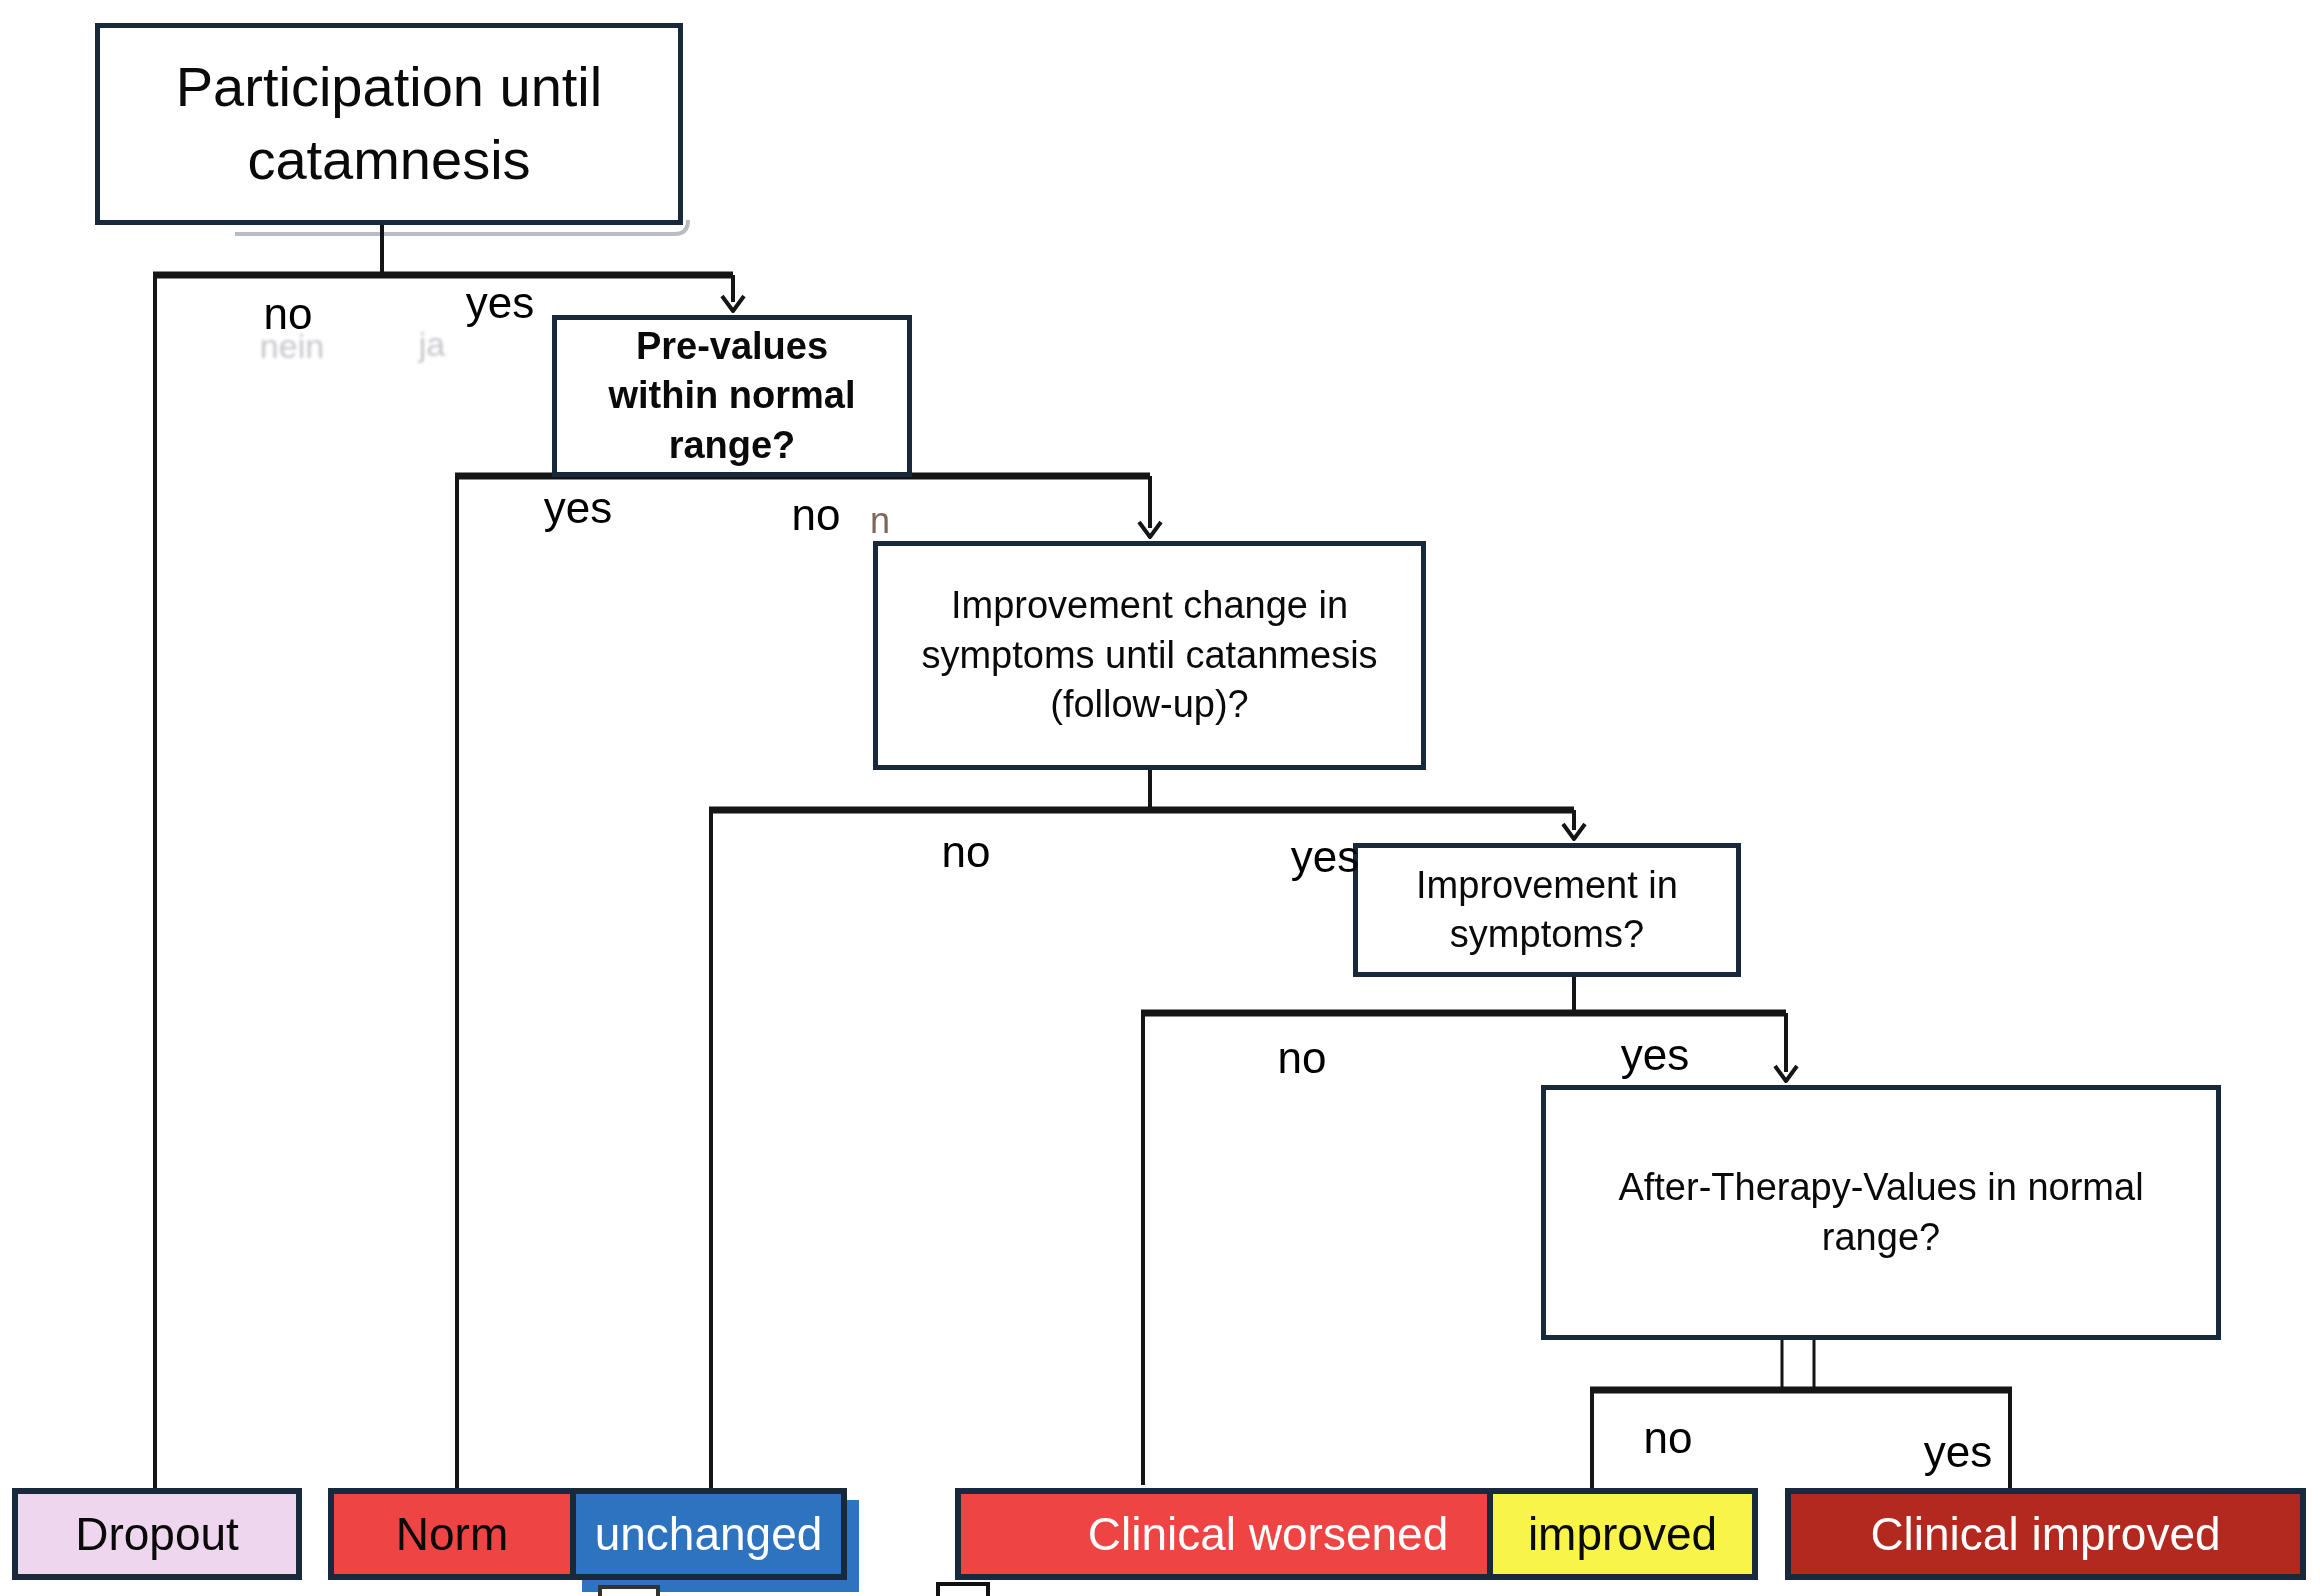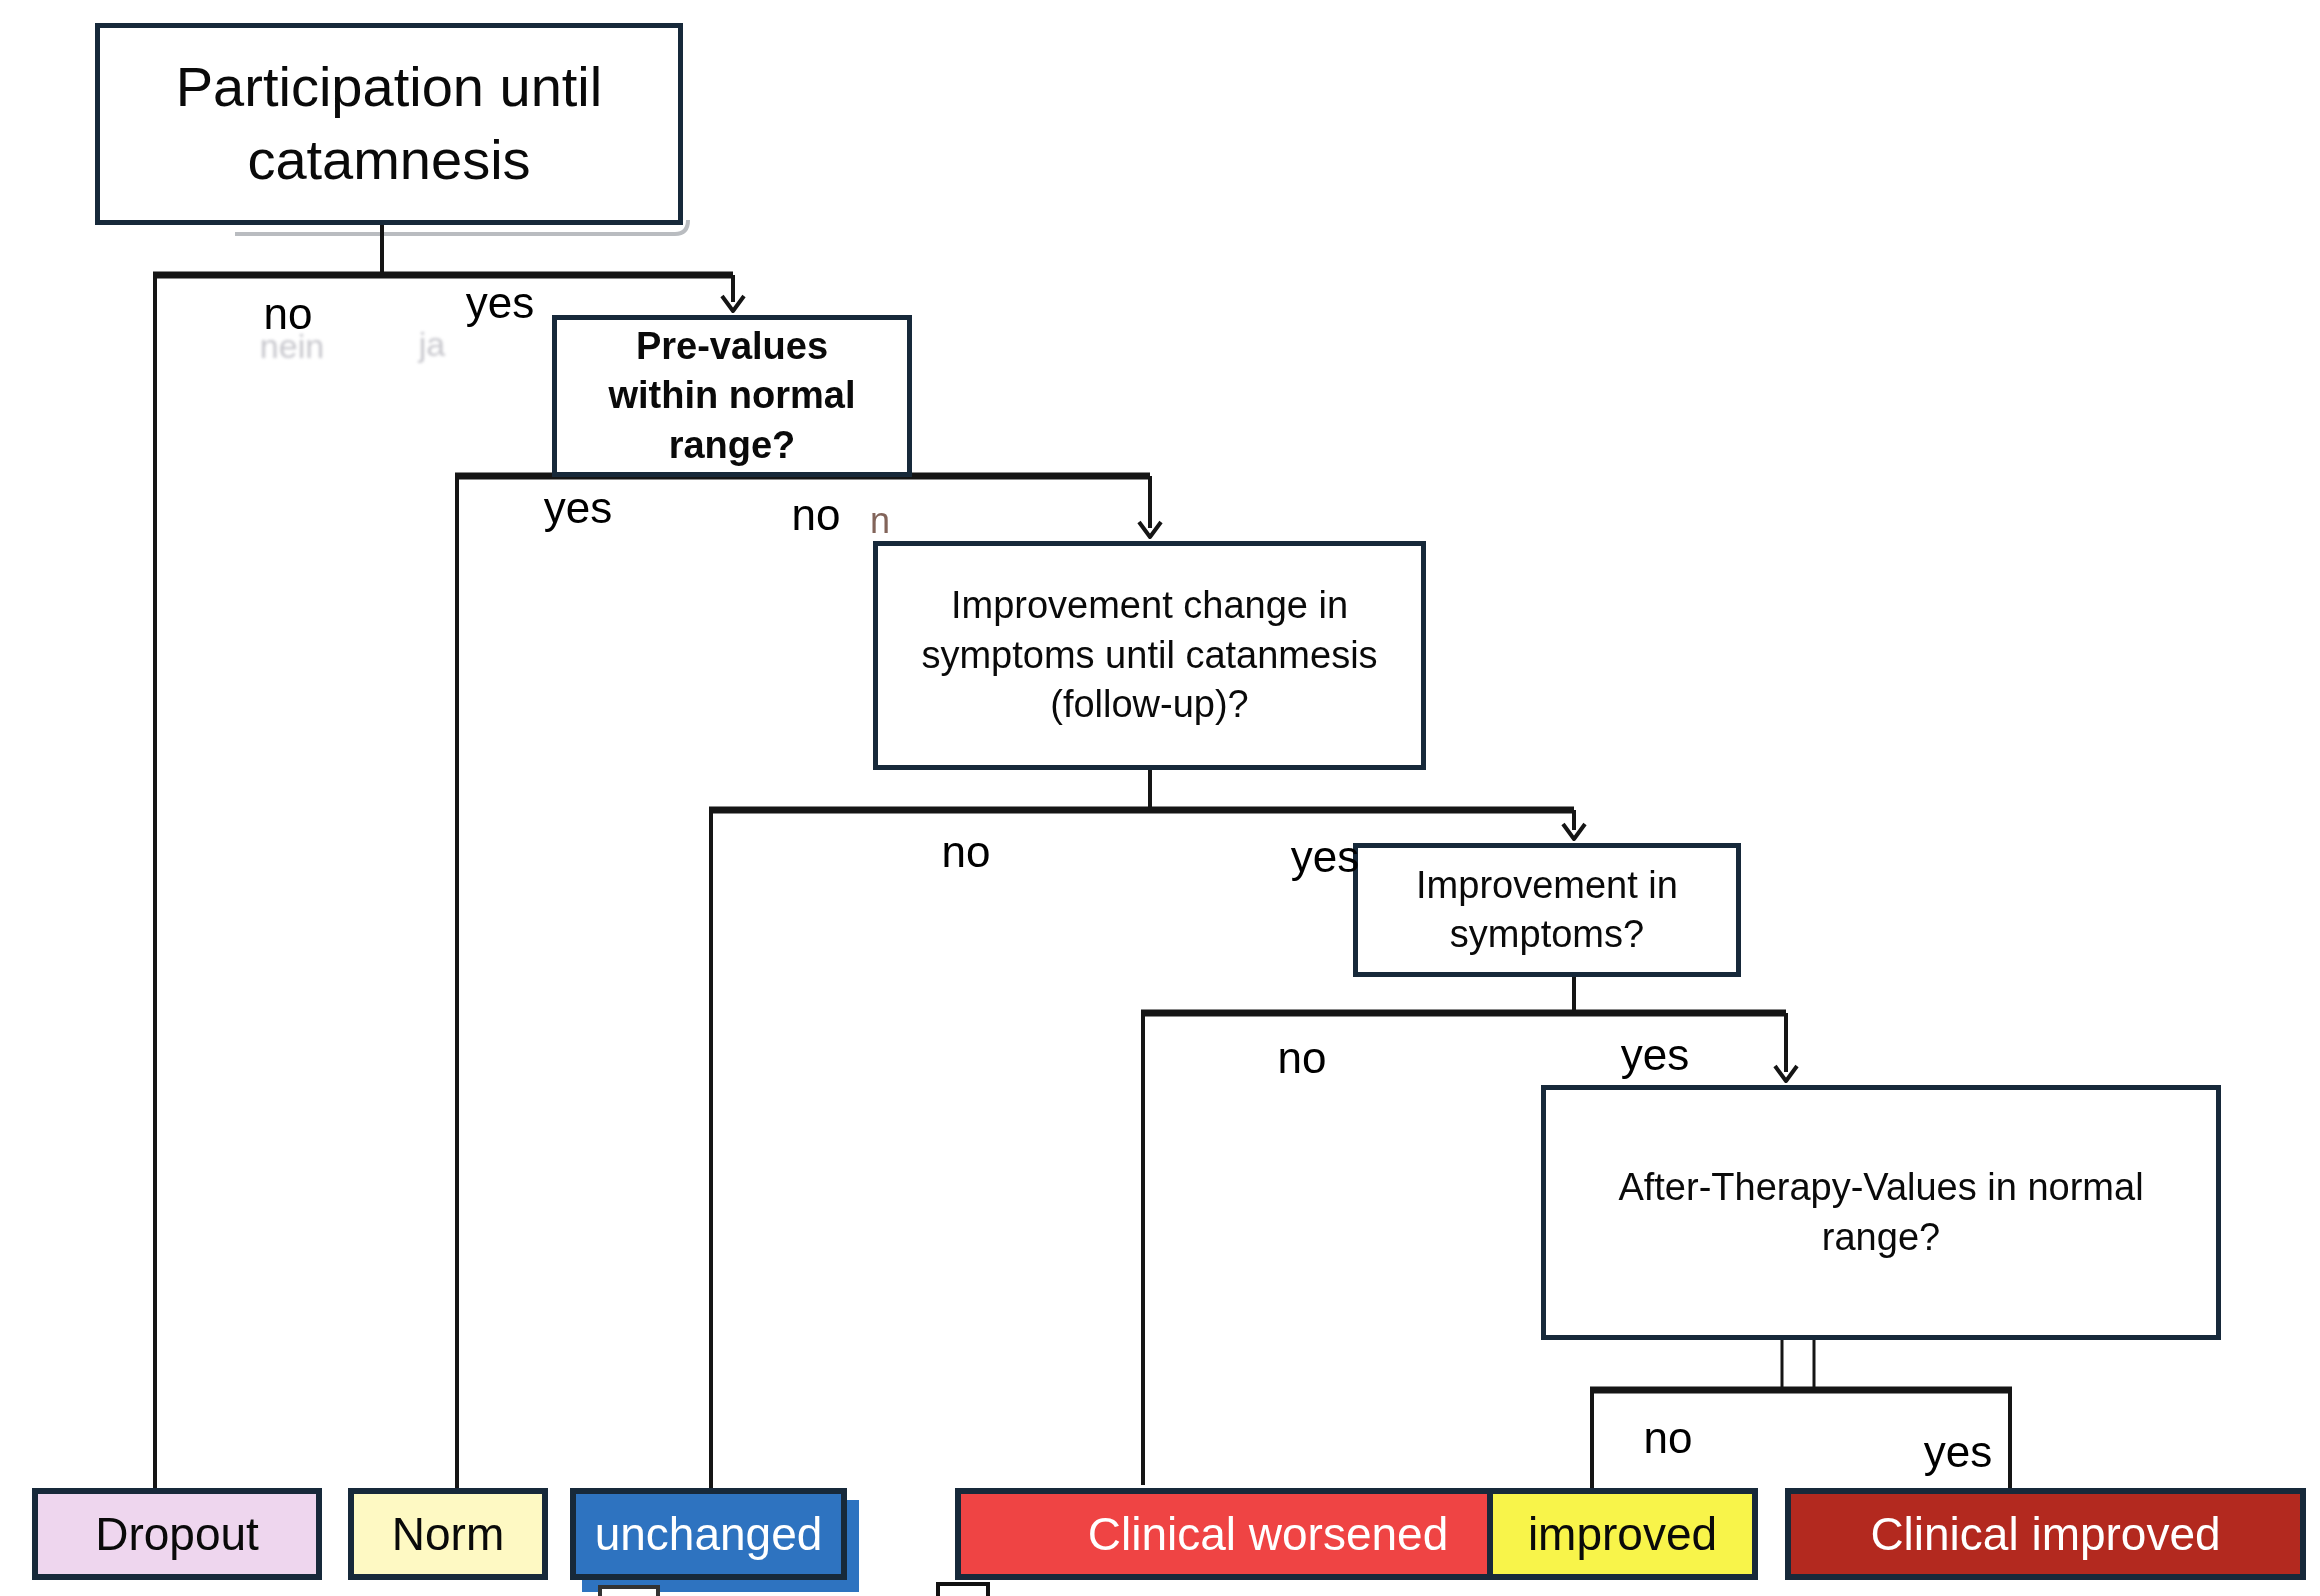--- a/index.html
+++ b/index.html
@@ -17,22 +17,22 @@
   #box-prevalues{left:552px;top:315px;width:360px;height:162px;font-weight:bold;}
   #box-sigchange{left:873px;top:541px;width:553px;height:229px;}
   #box-improvement{left:1353px;top:843px;width:388px;height:134px;}
   #box-aftertherapy{left:1541px;top:1085px;width:680px;height:255px;}
   
   .leaf{
     position:absolute;top:1488px;height:92px;border:6px solid #17293a;
     display:flex;align-items:center;justify-content:center;text-align:center;
     font-size:46px;box-sizing:border-box;white-space:nowrap;
   }
-  #leaf-dropout{left:12px;width:290px;background:#eed6ee;color:#0a0a0a;margin-left:20px;}
-  #leaf-norm{left:348px;width:200px;background:#fef9c3;color:#0a0a0a;}
+  #leaf-dropout{left:12px;width:290px;background:#eed6ee;color:#0a0a0a;}
+  #leaf-norm{left:328px;width:248px;background:#ef4444;color:#0a0a0a;}
   #leaf-unchanged{left:570px;width:277px;background:#2e73c0;color:#ffffff;}
   #leaf-worsened{left:926px;width:626px;background:#ef4444;color:#ffffff;margin-left:29px;}
   #leaf-improved{left:1487px;width:271px;background:#f8f44a;color:#0a0a0a;}
   #leaf-clinical-improved{left:1785px;width:521px;background:#b3291f;color:#ffffff;}
   
   #unchanged-shadow{
     position:absolute;left:582px;top:1500px;width:277px;height:92px;
     background:#2e73c0;box-sizing:border-box;
   }
   

